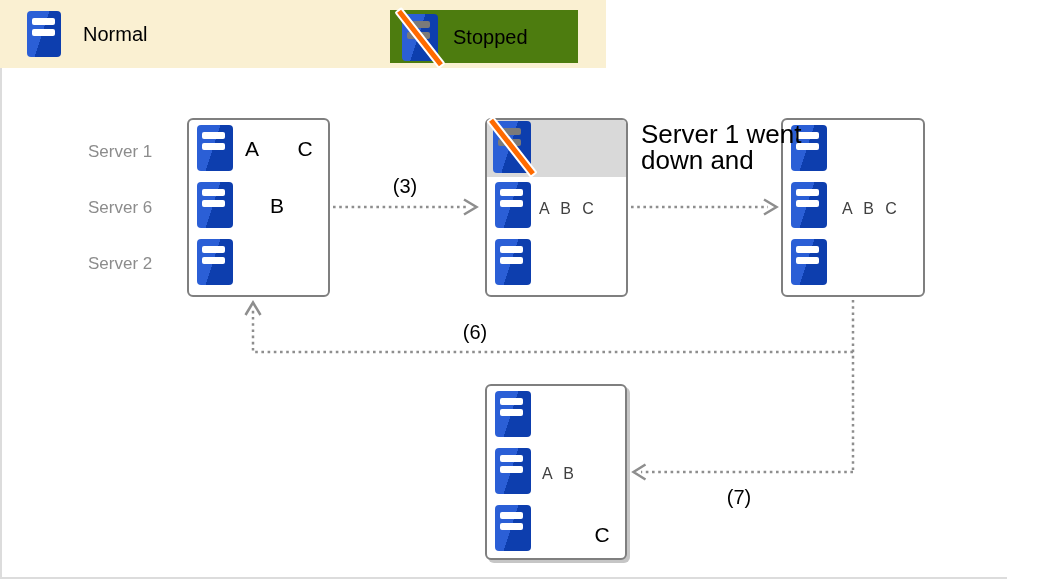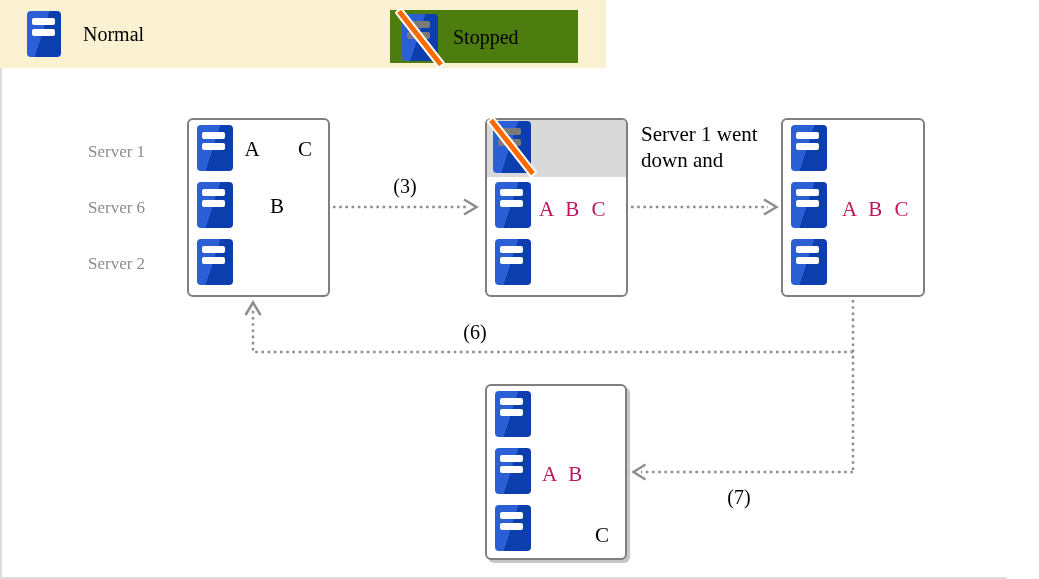--- a/index.html
+++ b/index.html
@@ -1,17 +1,17 @@
 <!DOCTYPE html>
 <html><head>
 <meta charset="utf-8">
 <style>
   * { margin:0; padding:0; box-sizing:border-box; }
   body { background:#ffffff; font-family:"Liberation Sans", sans-serif; }
-  .canvas { position:relative; width:1007px; height:579px; background:#ffffff; overflow:hidden;font-family:Liberation Serif, serif; }
+  .canvas { position:relative; width:1007px; height:579px; background:#ffffff; overflow:hidden; }
 
   
   .edge { position:absolute; background:#dcdcdc; z-index:0; }
   .edge.left   { left:0; top:0; width:2px; height:579px; }
   .edge.right  { left:1037px; top:0; width:2px; height:579px; }
   .edge.bottom { left:0; top:577px; width:1039px; height:2px; }
 
   
   .legend { position:absolute; left:0; top:0; width:606px; height:68px; background:#faf0d2; z-index:2; }
   .legend-label { position:absolute; font-size:20px; color:#000; top:50%; transform:translateY(-50%); white-space:nowrap; }
@@ -38,27 +38,27 @@
   .node-box .sicon.r2 { top:62px; }
   .node-box .sicon.r3 { top:119px; }
   .box1 { left:187px; top:118px; }
   .box2 { left:485px; top:118px; }
   .box3 { left:781px; top:118px; width:144px; }
   .box4 { left:485px; top:384px; width:142px; height:176px; box-shadow:3px 3px 0 rgba(128,128,128,0.45);padding-left:7px; }
   .down-strip { position:absolute; left:0; top:0; right:0; height:57px; background:#d9d9d9; border-radius:4px 4px 0 0; }
   .box2 .sicon.stopped { left:6px; top:1px; width:38px; height:52px; }
 
   .letter { position:absolute; font-size:21px; color:#000; transform:translate(-50%,-50%); white-space:nowrap; }
-  .letter-row { position:absolute; font-size:21px; color:#be185d; transform:translateY(-50%); white-space:nowrap; word-spacing:7px; }
+  .letter-row { position:absolute; font-size:16px; color:#404040; transform:translateY(-50%); white-space:nowrap; word-spacing:7px; }
 
   
   .row-label { position:absolute; left:88px; font-size:17px; color:#8c8c8c; transform:translateY(-50%); white-space:nowrap; z-index:1; }
 
   
-  .annotation { position:absolute; left:641px; top:121px; font-size:21px; line-height:26px; color:#000; z-index:1; }
+  .annotation { position:absolute; left:641px; top:121px; font-size:26px; line-height:26px; color:#000; z-index:1; }
   .step-label { position:absolute; font-size:20px; color:#000; transform:translate(-50%,-50%); z-index:1; }
   .step3 { left:405px; top:186px; }
   .step6 { left:475px; top:332px; }
   .step7 { left:739px; top:497px; }
 
   svg.connectors { position:absolute; left:0; top:0; z-index:0; pointer-events:none; }
   .dot-line { fill:none; stroke:#8e8e8e; stroke-width:2.5; stroke-dasharray:2.6 3.6; }
   .arrow-head { fill:none; stroke:#8e8e8e; stroke-width:2.5; }
 </style>
 </head>

